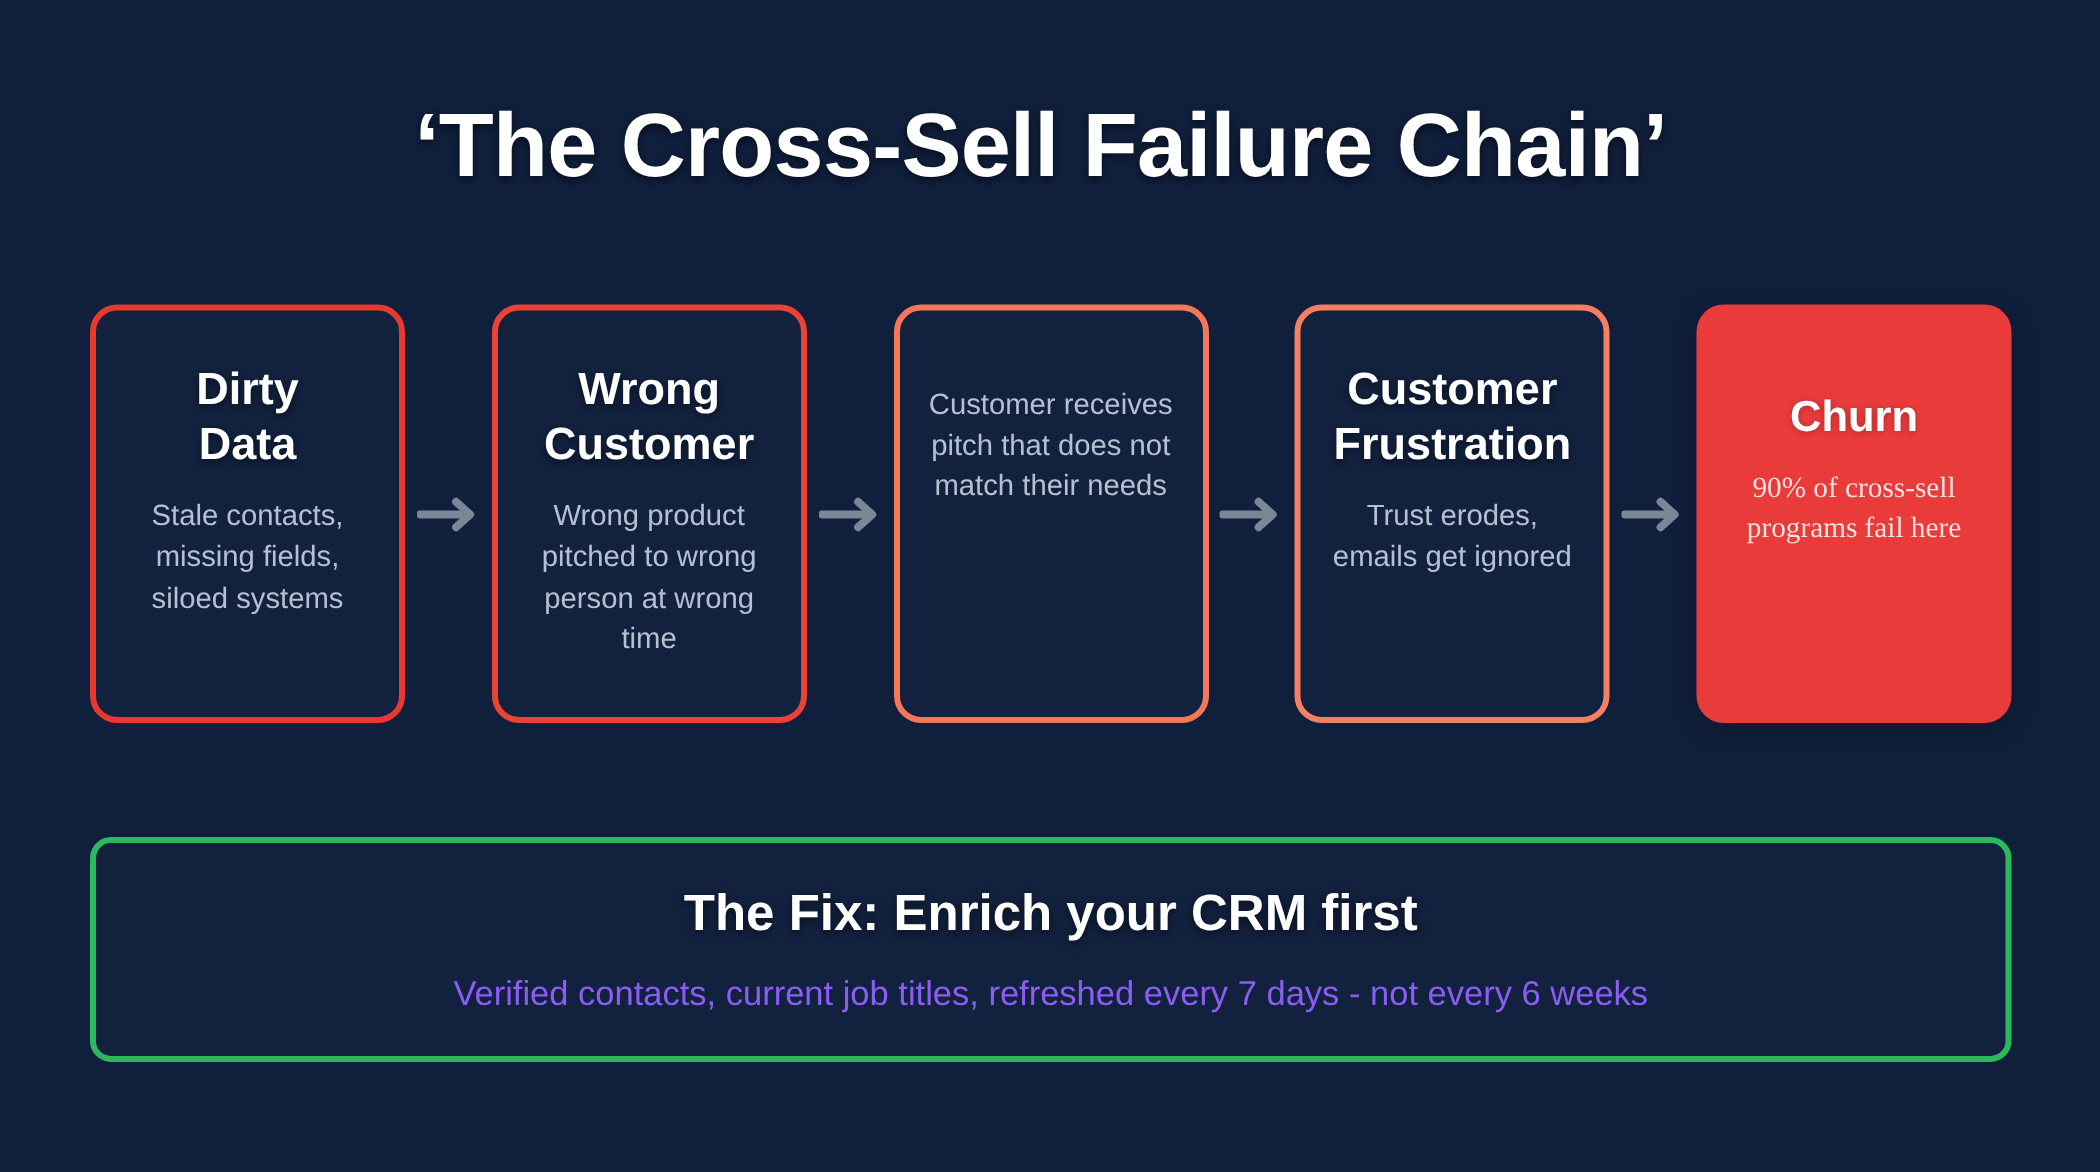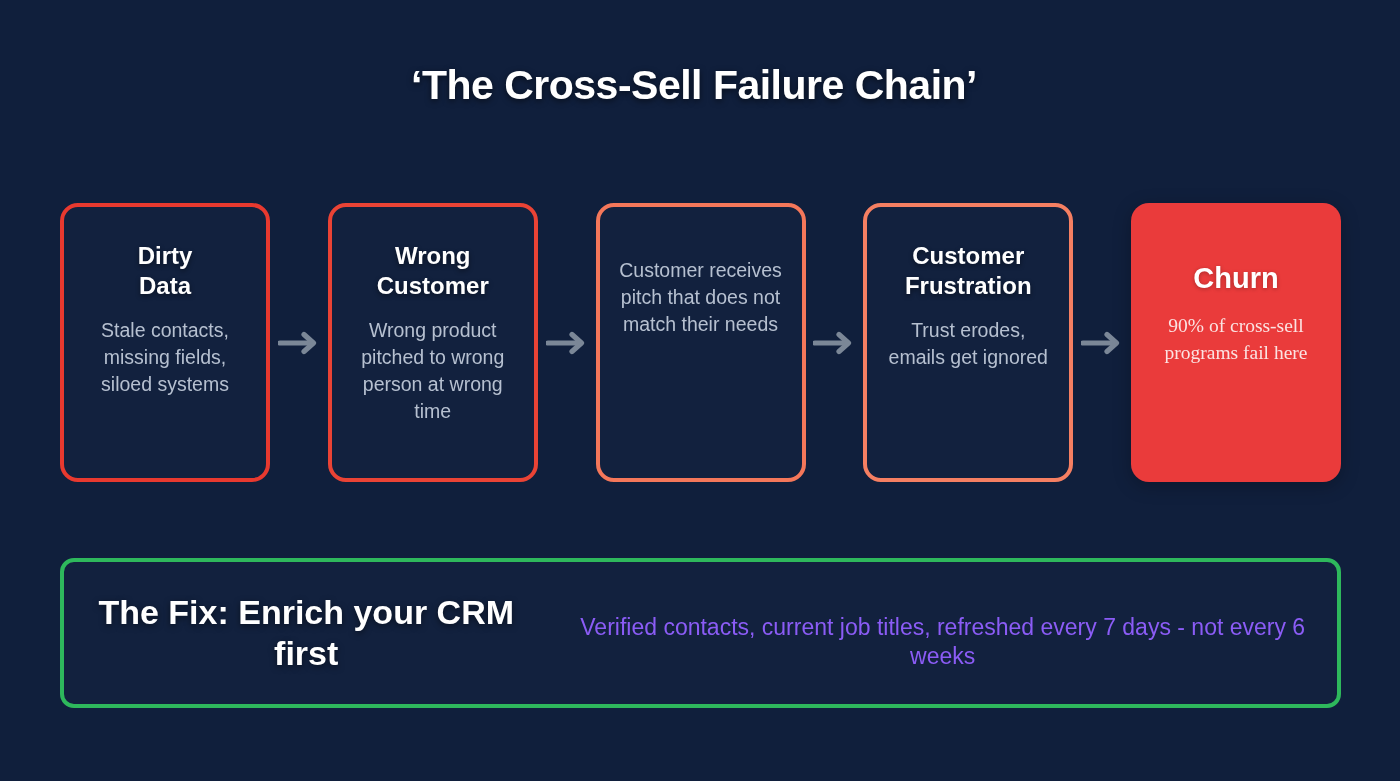--- a/index.html
+++ b/index.html
@@ -36,21 +36,21 @@
     height: 781px;
   }
 
   
   .page-title {
     position: absolute;
     top: 62px;
     left: 0;
     width: 1388px;
     text-align: center;
-    font-size: 41px;
+    font-size: 60px;
     font-weight: bold;
     letter-spacing: -0.5px;
     color: #ffffff;
     text-shadow: 0 2px 6px rgba(0,0,0,0.55);
     white-space: nowrap;
   }
 
   
   .chain {
     position: absolute;
@@ -78,21 +78,21 @@
   }
 
   .card.filled {
     border: none;
     background: #ea3b3b;
     padding-top: 58px;
     box-shadow: 0 4px 18px rgba(0,0,0,0.25);
   }
 
   .card-title {
-    font-size: 24px;
+    font-size: 30px;
     font-weight: bold;
     line-height: 1.24;
     color: #ffffff;
     text-align: center;
     text-shadow: 0 2px 5px rgba(0,0,0,0.45);
   }
 
   .card.filled .card-title {
     font-size: 29px;
     text-shadow: 0 1px 4px rgba(0,0,0,0.28);
@@ -129,21 +129,21 @@
   .fix-banner {
     position: absolute;
     left: 60px;
     top: 558px;
     width: 1281px;
     height: 150px;
     border: 4px solid #2eb85c;
     border-radius: 14px;
     background: rgba(255,255,255,0.012);
     display: flex;
-    flex-direction: row;
+    flex-direction: column;
     align-items: center;
     justify-content: center;
   }
 
   .fix-title {
     font-size: 34px;
     font-weight: bold;
     color: #ffffff;
     text-align: center;
     text-shadow: 0 2px 6px rgba(0,0,0,0.5);

